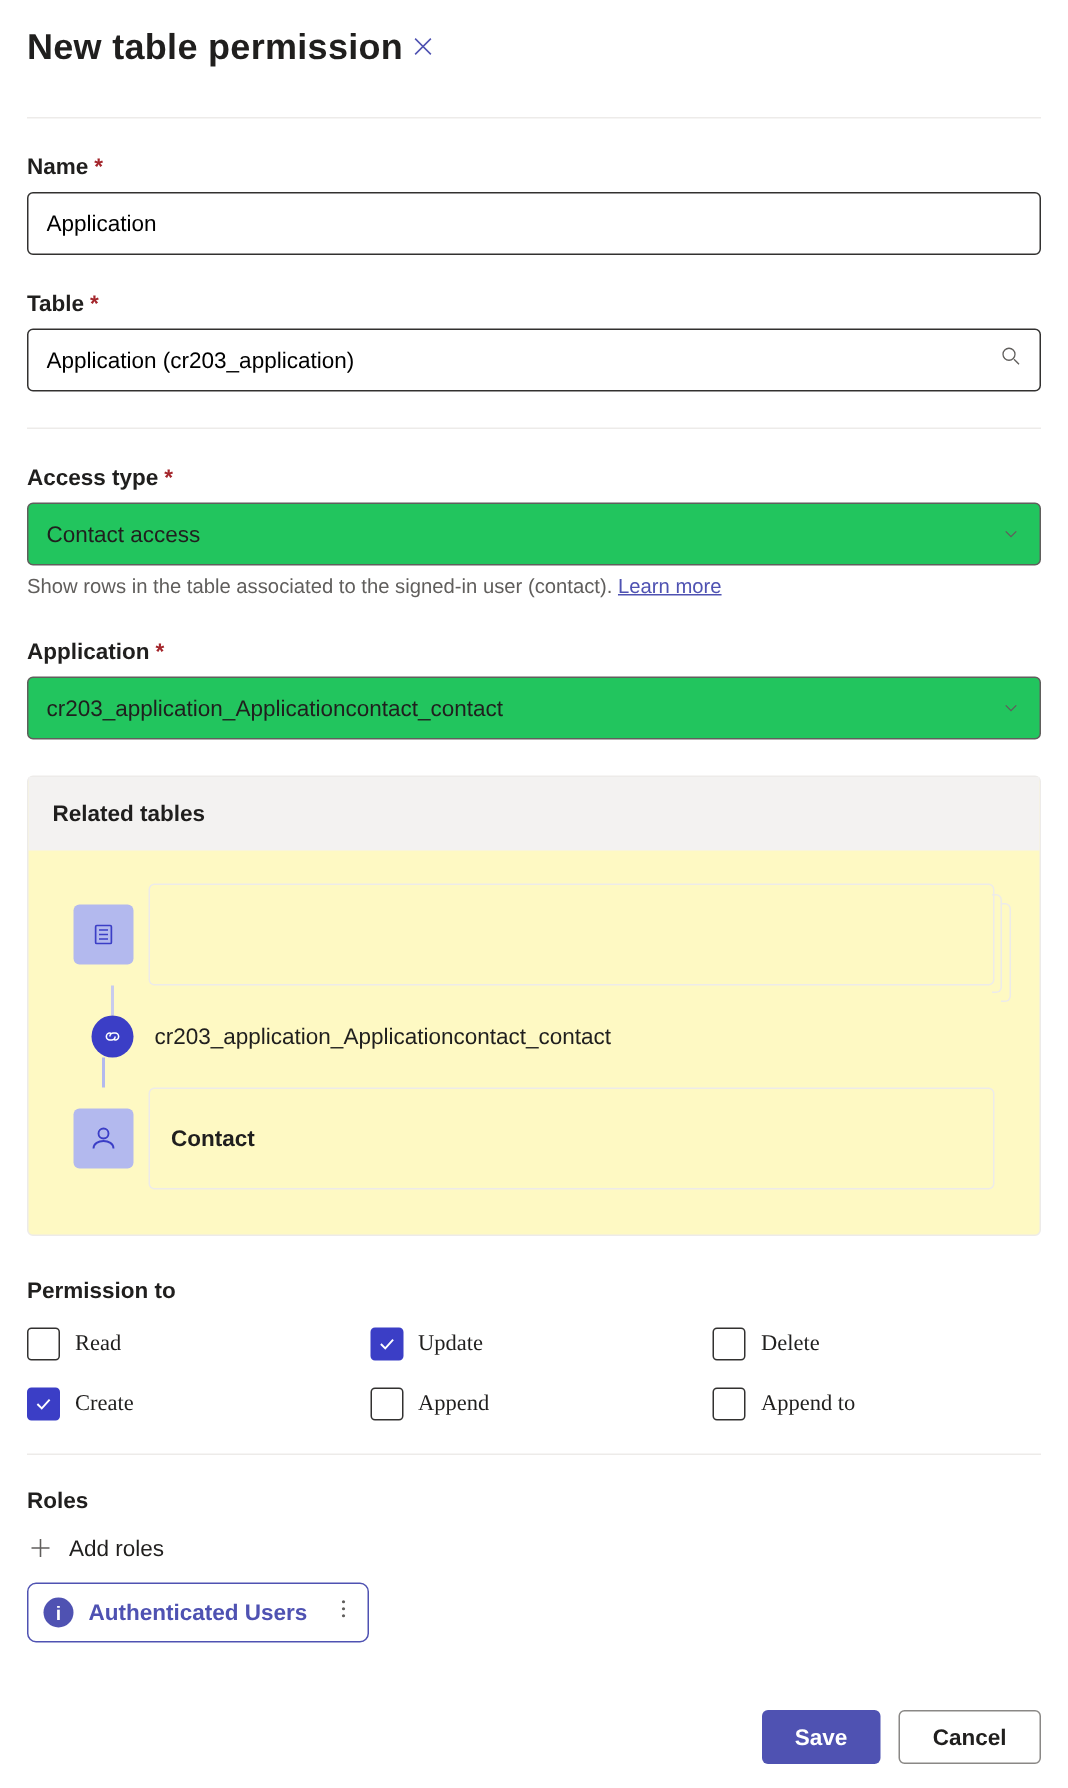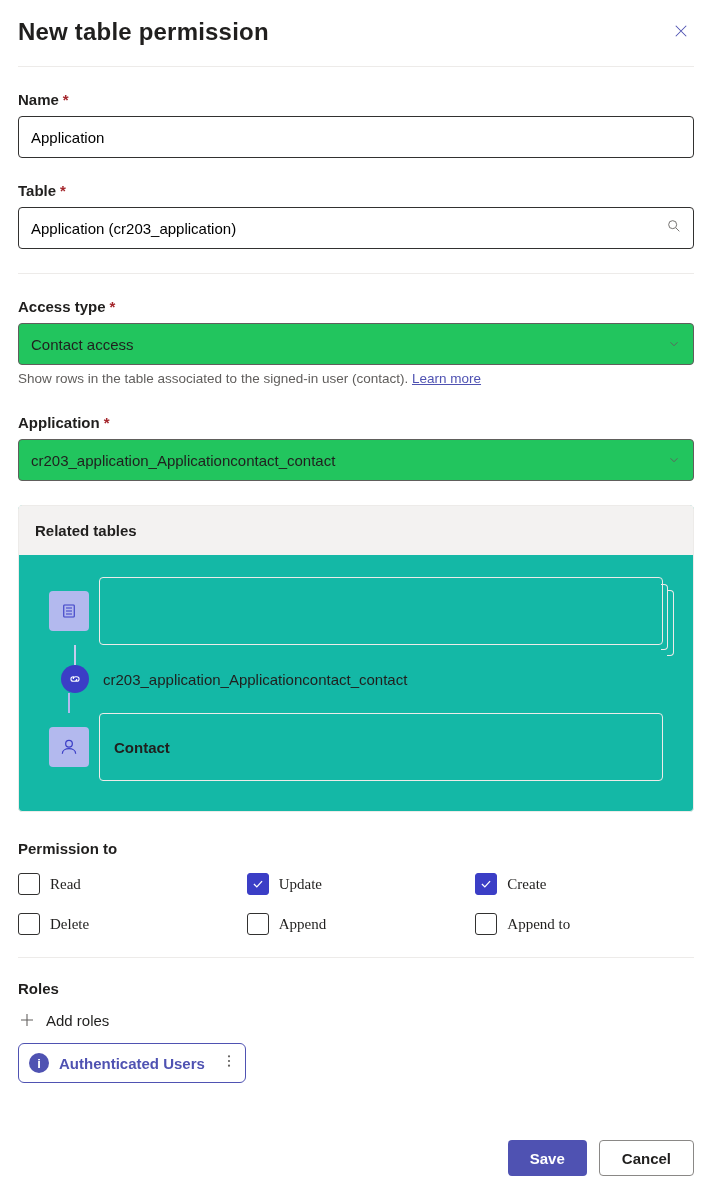--- a/index.html
+++ b/index.html
@@ -1,35 +1,35 @@
 <!DOCTYPE html>
 <html><head>
 <meta charset="utf-8">
 <style>
   * { box-sizing: border-box; margin: 0; padding: 0; }
   html, body { width: 712px; height: 1192px; background: #fff; font-family: "Segoe UI", -apple-system, sans-serif; color: #201f1e; }
   .panel { width: 712px; height: 1192px; padding: 18px 18px 16px 18px; display: flex; flex-direction: column; }
-  .header { display: flex; justify-content: space-between; align-items: flex-start; padding-bottom: 18px; border-bottom: 1px solid #edebe9; }
+  .header { display: flex; align-items: flex-start; padding-bottom: 29px; border-bottom: 1px solid #edebe9; }
   .title { font-size: 24px; font-weight: 700; letter-spacing: 0.2px; }
   .close-btn { cursor: pointer; padding: 4px; }
   .close-btn svg { width: 18px; height: 18px; stroke: #4f52b2; stroke-width: 1.4; }
   .content { flex: 1; overflow: auto; padding-top: 24px; }
   .field { margin-bottom: 24px; }
   .label { font-size: 15px; font-weight: 600; margin-bottom: 8px; display: flex; gap: 4px; }
   .req { color: #a4262c; }
   .text-input { width: 100%; height: 42px; border: 1px solid #323130; border-radius: 4px; padding: 0 12px; font-size: 15px; font-family: inherit; }
   .lookup { position: relative; }
   .lookup .icon-right { position: absolute; right: 12px; top: 50%; transform: translateY(-50%); }
   .lookup .icon-right svg { width: 16px; height: 16px; stroke: #605e5c; fill: none; stroke-width: 1.3; }
   .select { width: 100%; height: 42px; border: 1px solid #605e5c; border-radius: 4px; padding: 0 12px; font-size: 15px; display: flex; align-items: center; justify-content: space-between; cursor: pointer; background: #22c55e; }
   .select svg { width: 14px; height: 14px; stroke: #605e5c; fill: none; stroke-width: 1.6; }
   .helper { font-size: 13.5px; color: #605e5c; margin-top: 6px; }
   .helper a { color: #4f52b2; text-decoration: underline; cursor: pointer; }
   .section-divider { border-top: 1px solid #edebe9; margin: 0 0 24px 0; }
-  .related-box { border: 1px solid #edebe9; border-radius: 4px; background: #14b8a6; margin-bottom: 28px; }
+  .related-box { border: 1px solid #edebe9; border-radius: 4px; background: #fef9c3; margin-bottom: 28px; }
   .related-header { background: #f3f2f1; padding: 16px 16px; font-size: 15px; font-weight: 600; }
   .related-body { padding: 22px 30px 30px 30px; }
   .rel-row { display: flex; align-items: center; }
   .rel-icon { width: 40px; height: 40px; border-radius: 4px; display: flex; align-items: center; justify-content: center; flex-shrink: 0; }
   .rel-icon.table { background: #b3b9ee; }
   .rel-icon.table svg { width: 18px; height: 18px; stroke: #3b3ec6; fill: none; stroke-width: 1.5; }
   .rel-icon.link { background: #3b3ec6; border-radius: 50%; width: 28px; height: 28px; margin-left: 12px; }
   .rel-icon.link svg { width: 14px; height: 14px; stroke: #fff; fill: none; stroke-width: 1.8; }
   .rel-icon.contact { background: #b3b9ee; }
   .rel-icon.contact svg { width: 20px; height: 20px; stroke: #3b3ec6; fill: none; stroke-width: 1.5; }
@@ -180,30 +180,30 @@
           </div>
           <div class="checkbox">
             <div class="cb-box checked">
               <svg viewBox="0 0 24 24">
                 <path d="M5 12 L10 17 L19 7"></path>
               </svg>
             </div>
             <span class="cb-label">Update</span>
           </div>
           <div class="checkbox">
+            <div class="cb-box"></div>
+            <span class="cb-label">Delete</span>
+          </div>
+          <div class="checkbox">
             <div class="cb-box checked">
               <svg viewBox="0 0 24 24">
                 <path d="M5 12 L10 17 L19 7"></path>
               </svg>
             </div>
             <span class="cb-label">Create</span>
-          </div>
-          <div class="checkbox">
-            <div class="cb-box"></div>
-            <span class="cb-label">Delete</span>
           </div>
           <div class="checkbox">
             <div class="cb-box"></div>
             <span class="cb-label">Append</span>
           </div>
           <div class="checkbox">
             <div class="cb-box"></div>
             <span class="cb-label">Append to</span>
           </div>
         </div>

